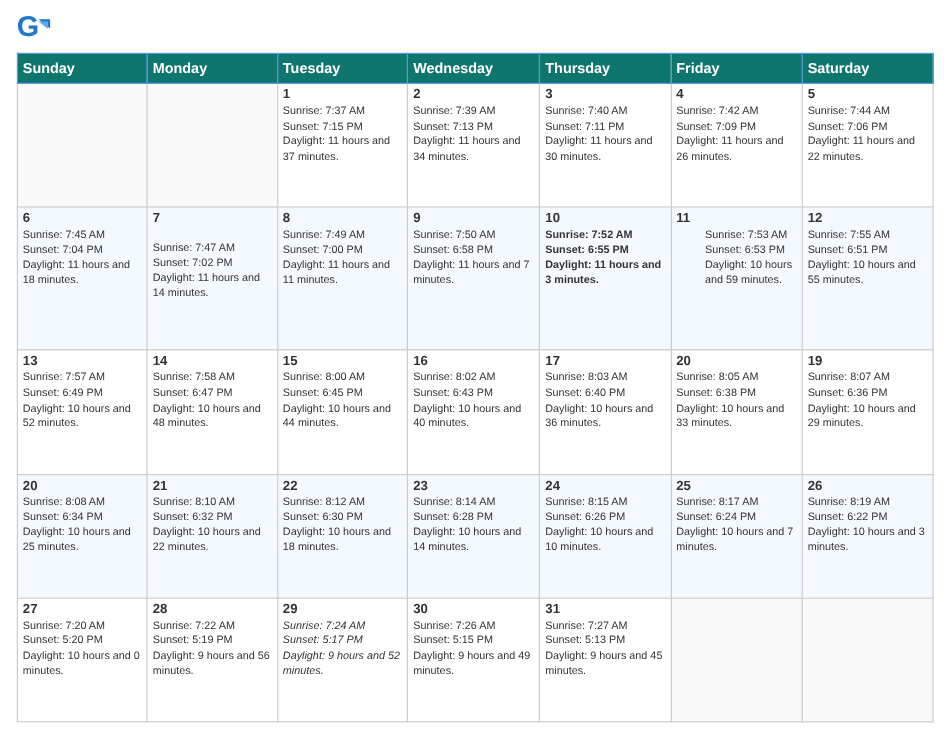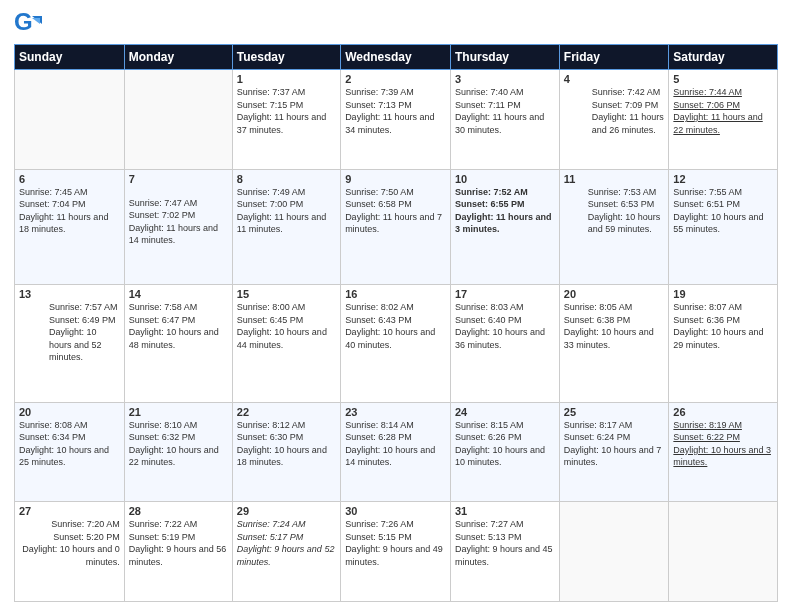--- a/index.html
+++ b/index.html
@@ -61,21 +61,21 @@
       font-size: 15px;
       font-weight: normal;
       color: #444;
     }
     .calendar {
       width: 100%;
       border-collapse: collapse;
       flex: 1;
     }
     .calendar th {
-      background: #0f172a;
+      background: #0f766e;
       color: #fff;
       font-size: 12px;
       font-weight: bold;
       padding: 5px 4px;
       text-align: left;
       border: 1px solid #5a9ae0;
     }
     .calendar td {
       vertical-align: top;
       border: 1px solid #ccc;
@@ -160,27 +160,27 @@
 Daylight: 11 hours and 34 minutes.</div>
           </td>
           <td>
             <span class="day-num">3</span>
             <div class="day-info" style="white-space: pre-line;">Sunrise: 7:40 AM
 Sunset: 7:11 PM
 Daylight: 11 hours and 30 minutes.</div>
           </td>
           <td>
             <span class="day-num">4</span>
-            <div class="day-info" style="white-space: pre-line; margin-left: 28px;">Sunrise: 7:42 AM
+            <div class="day-info" style="white-space: pre-line;">Sunrise: 7:42 AM
 Sunset: 7:09 PM
 Daylight: 11 hours and 26 minutes.</div>
           </td>
           <td>
             <span class="day-num">5</span>
-            <div class="day-info" style="white-space: pre-line; text-decoration: underline;">Sunrise: 7:44 AM
+            <div class="day-info" style="white-space: pre-line;">Sunrise: 7:44 AM
 Sunset: 7:06 PM
 Daylight: 11 hours and 22 minutes.</div>
           </td>
         </tr>
         <tr class="week-row">
           <td>
             <span class="day-num">6</span>
             <div class="day-info" style="white-space: pre-line;">Sunrise: 7:45 AM
 Sunset: 7:04 PM
 Daylight: 11 hours and 18 minutes.</div>
@@ -218,21 +218,21 @@
           <td>
             <span class="day-num">12</span>
             <div class="day-info" style="white-space: pre-line;">Sunrise: 7:55 AM
 Sunset: 6:51 PM
 Daylight: 10 hours and 55 minutes.</div>
           </td>
         </tr>
         <tr class="week-row">
           <td>
             <span class="day-num">13</span>
-            <div class="day-info" style="white-space: pre-line; margin-left: 30px;">Sunrise: 7:57 AM
+            <div class="day-info" style="white-space: pre-line;">Sunrise: 7:57 AM
 Sunset: 6:49 PM
 Daylight: 10 hours and 52 minutes.</div>
           </td>
           <td>
             <span class="day-num">14</span>
             <div class="day-info" style="white-space: pre-line;">Sunrise: 7:58 AM
 Sunset: 6:47 PM
 Daylight: 10 hours and 48 minutes.</div>
           </td>
           <td>
@@ -298,29 +298,29 @@
 Daylight: 10 hours and 10 minutes.</div>
           </td>
           <td>
             <span class="day-num">25</span>
             <div class="day-info" style="white-space: pre-line;">Sunrise: 8:17 AM
 Sunset: 6:24 PM
 Daylight: 10 hours and 7 minutes.</div>
           </td>
           <td>
             <span class="day-num">26</span>
-            <div class="day-info" style="white-space: pre-line; text-decoration: underline;">Sunrise: 8:19 AM
+            <div class="day-info" style="white-space: pre-line;">Sunrise: 8:19 AM
 Sunset: 6:22 PM
 Daylight: 10 hours and 3 minutes.</div>
           </td>
         </tr>
         <tr class="week-row last-row">
           <td>
             <span class="day-num">27</span>
-            <div class="day-info" style="white-space: pre-line; text-align: right;">Sunrise: 7:20 AM
+            <div class="day-info" style="white-space: pre-line;">Sunrise: 7:20 AM
 Sunset: 5:20 PM
 Daylight: 10 hours and 0 minutes.</div>
           </td>
           <td>
             <span class="day-num">28</span>
             <div class="day-info" style="white-space: pre-line;">Sunrise: 7:22 AM
 Sunset: 5:19 PM
 Daylight: 9 hours and 56 minutes.</div>
           </td>
           <td>

